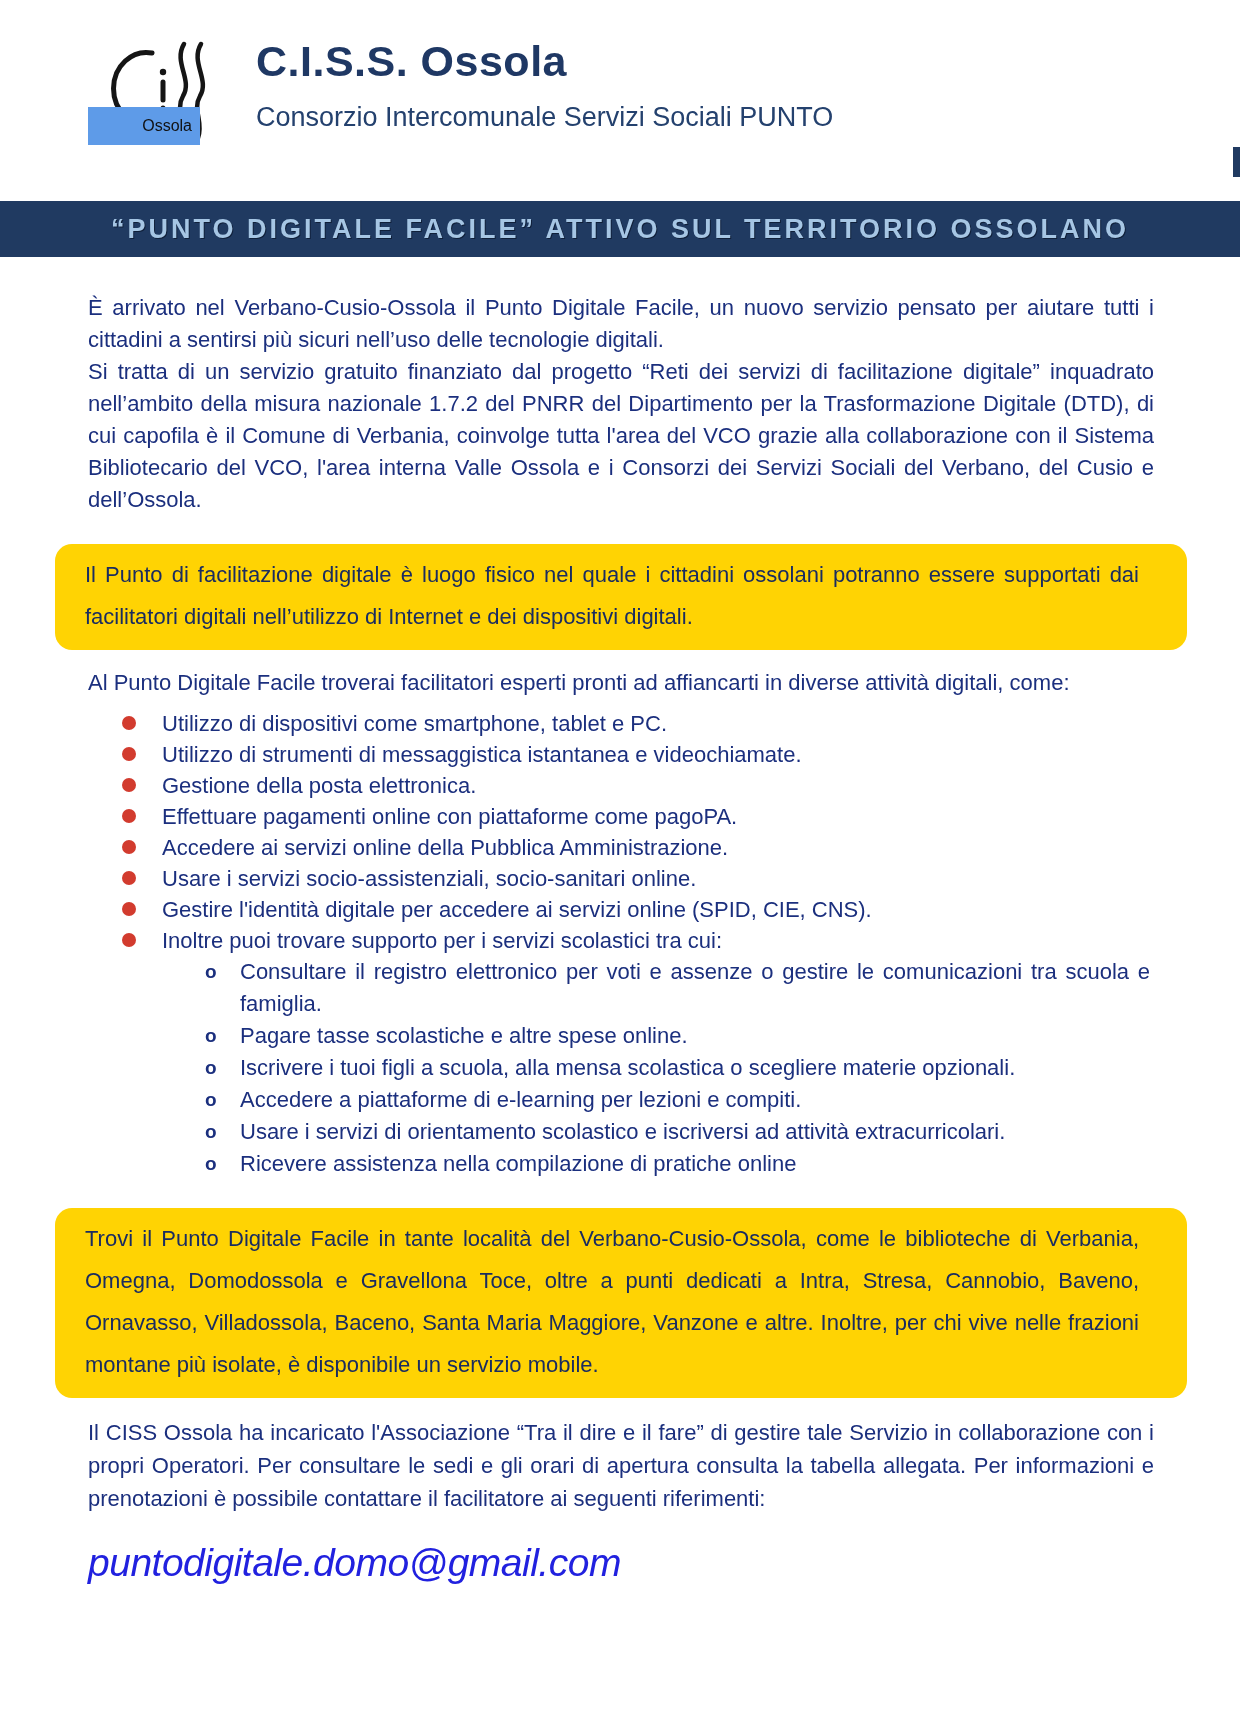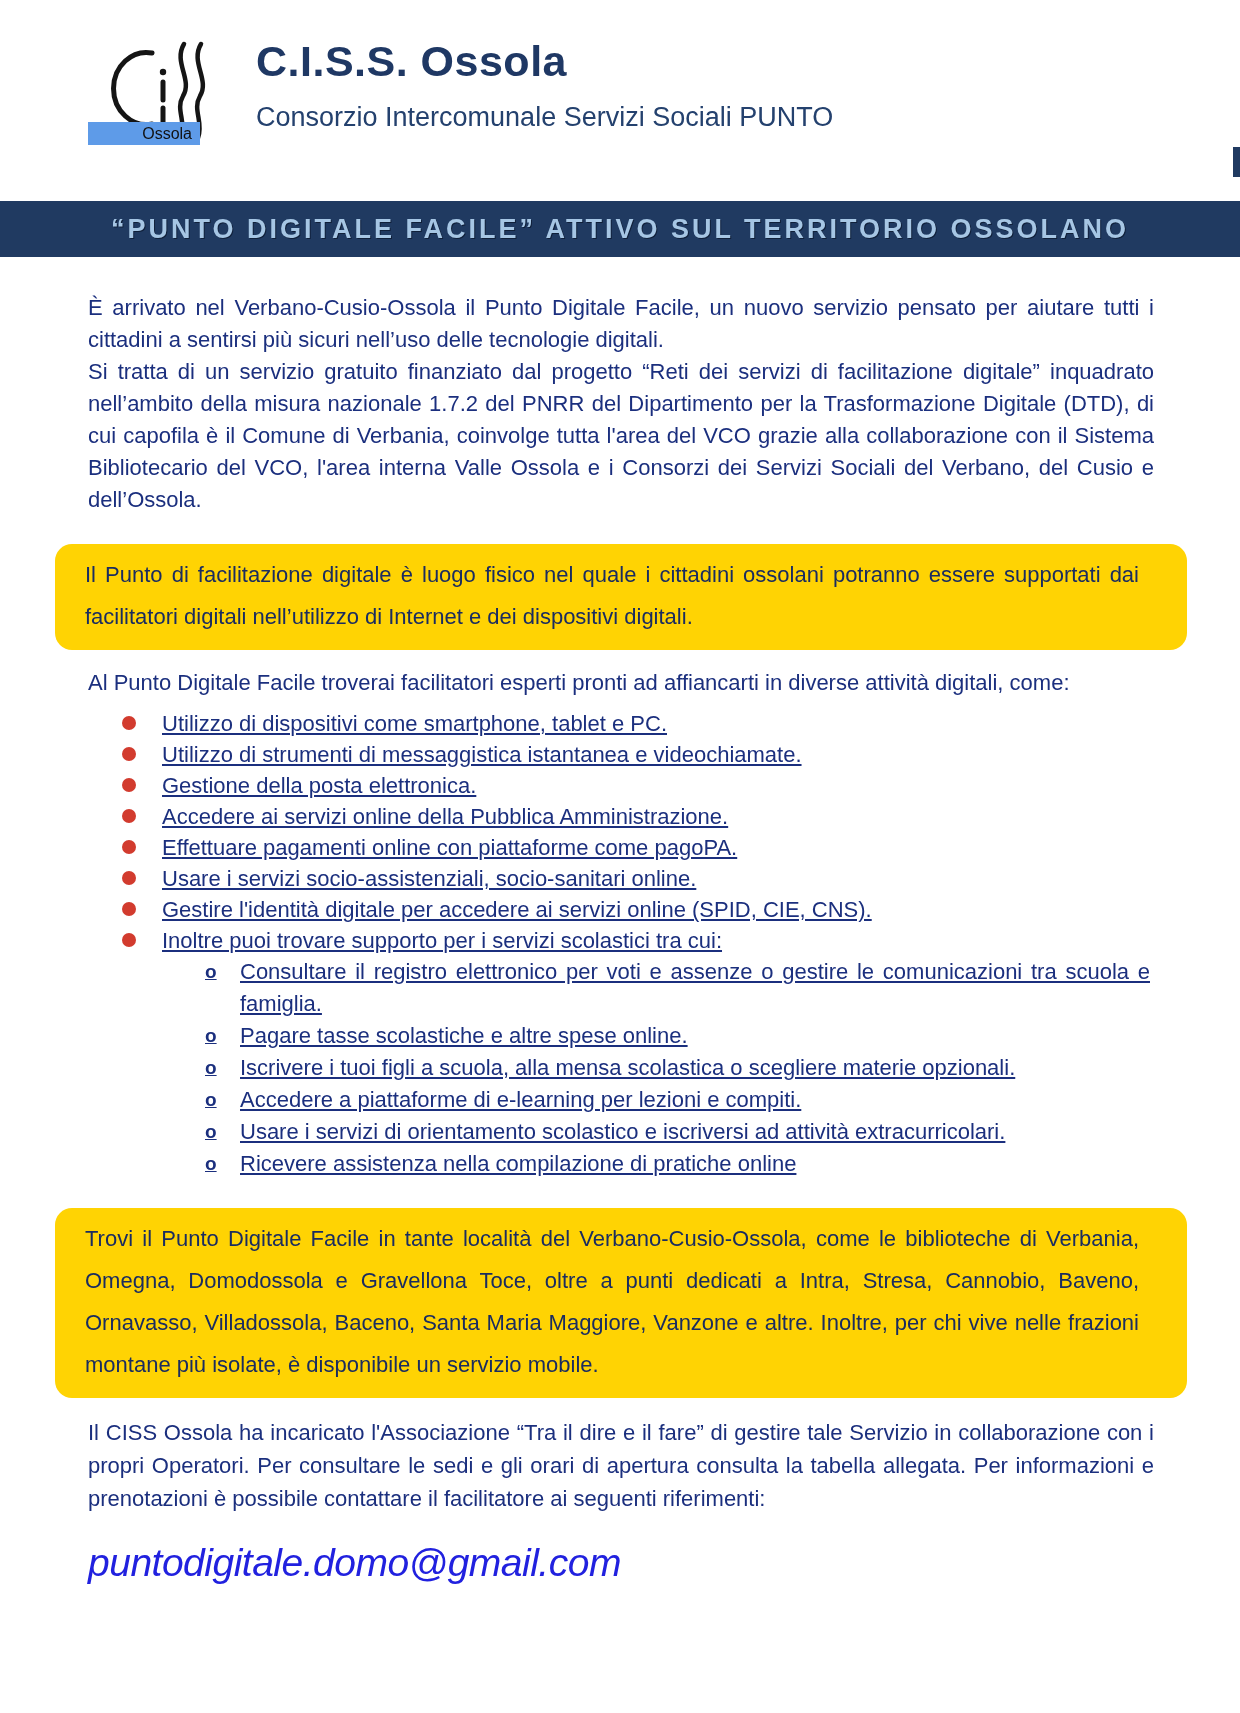--- a/index.html
+++ b/index.html
@@ -34,21 +34,21 @@
   }
   .logo {
     position: relative;
     width: 118px; height: 107px;
     flex: 0 0 auto;
   }
   .logo svg { position: absolute; top: 0; left: 0; }
   .logo-bar {
     position: absolute;
     left: 0; bottom: 0;
-    width: 112px; height: 23px;
+    width: 112px; height: 38px;
     background: #5e9be8;
     display: flex;
     align-items: center;
     justify-content: flex-end;
     padding-right: 8px;
     font-size: 16px;
     color: #111111;
   }
   .header-text { padding-top: 2px; }
   .org-title {
@@ -96,21 +96,21 @@
     margin: 28px -33px 0 -33px;
     padding: 10px 48px 12px 30px;
     text-align: justify;
     color: #1a2c60;
     line-height: 42px;
     border-radius: 17px;
   }
 
   .services-intro { margin-top: 17px; }
 
-  ul { list-style: none; text-decoration: underline; }
+  ul { list-style: none; }
   .red-list { margin-top: 9px; }
   .red-list li {
     display: flex;
     align-items: flex-start;
     margin-left: 34px;
     line-height: 31px;
   }
   .dot {
     flex: 0 0 auto;
     width: 14px; height: 14px;
@@ -199,25 +199,25 @@
         <li>
         <span class="dot"></span>
         <span class="item-text">Utilizzo di strumenti di messaggistica istantanea e videochiamate.</span>
       </li>
         <li>
         <span class="dot"></span>
         <span class="item-text">Gestione della posta elettronica.</span>
       </li>
         <li>
         <span class="dot"></span>
+        <span class="item-text">Effettuare pagamenti online con piattaforme come pagoPA.</span>
+      </li>
+        <li>
+        <span class="dot"></span>
         <span class="item-text">Accedere ai servizi online della Pubblica Amministrazione.</span>
-      </li>
-        <li>
-        <span class="dot"></span>
-        <span class="item-text">Effettuare pagamenti online con piattaforme come pagoPA.</span>
       </li>
         <li>
         <span class="dot"></span>
         <span class="item-text">Usare i servizi socio-assistenziali, socio-sanitari online.</span>
       </li>
         <li>
         <span class="dot"></span>
         <span class="item-text">Gestire l'identità digitale per accedere ai servizi online (SPID, CIE, CNS).</span>
       </li>
         <li>

